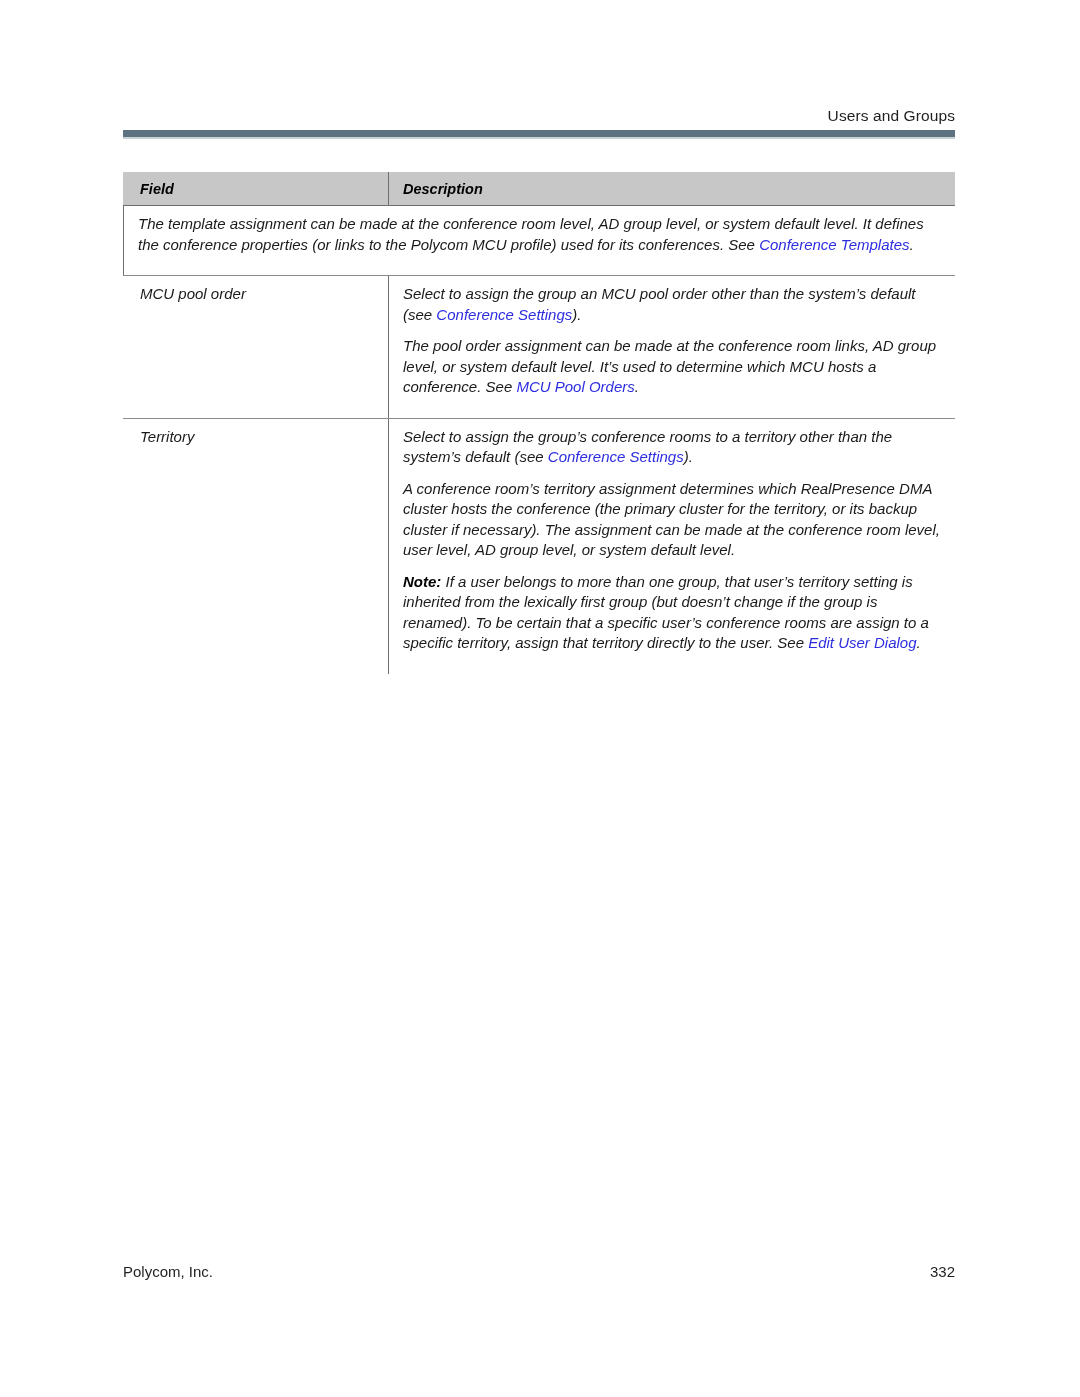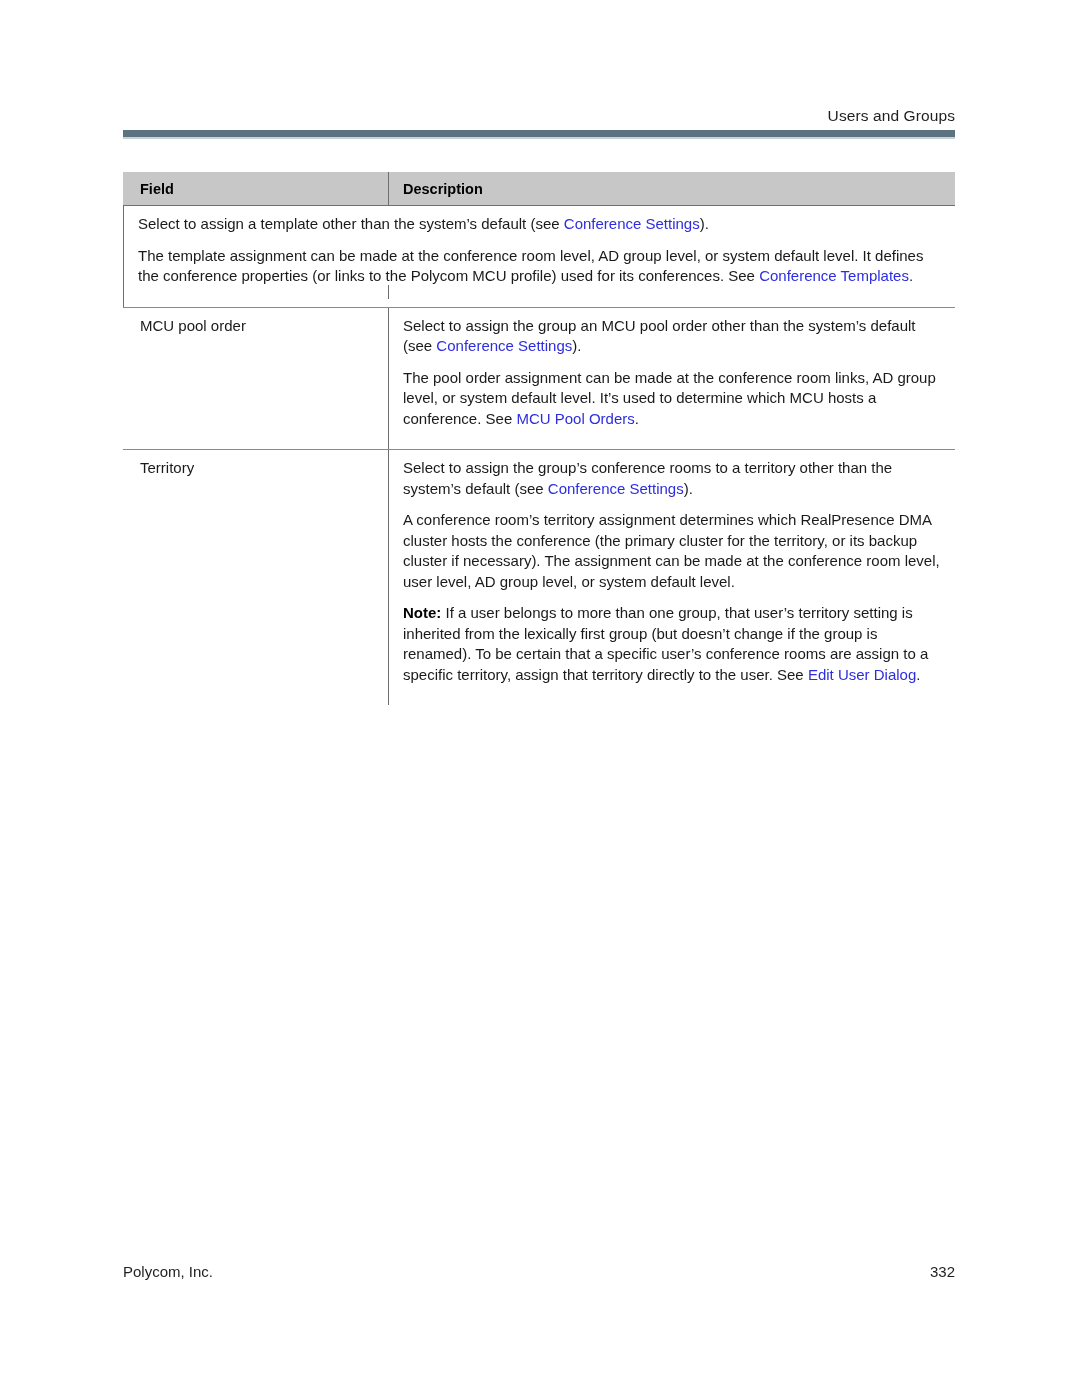--- a/index.html
+++ b/index.html
@@ -44,20 +44,21 @@
     background: #5e7380;
     border-bottom: 2px solid #c9d2d6;
   }
 
   
   .table {
     position: absolute;
     left: 123px;
     top: 172px;
     width: 832px;
+    font-style: italic;
   }
   .table-top-line {
     position: absolute;
     left: 0; top: 0;
     width: 832px;
     height: 2px;
     background: #2b2b2b;
   }
 
   .row {
@@ -152,21 +153,20 @@
 
   <div class="table">
     <div class="table-top-line"></div>
     <div id="table-body">
         <div class="row header-row">
           <div class="cell-field">Field</div>
           <div class="cell-desc">Description</div>
         </div>
         <div class="row">
           <div class="cell-desc">
-            <p class="desc-p"><span>Select to assign a template other than the system’s default (see </span><span class="lnk">Conference Settings</span><span>).</span></p>
             <p class="desc-p"><span>The template assignment can be made at the conference room level, AD group level, or system default level. It defines the conference properties (or links to the Polycom MCU profile) used for its conferences. See </span><span class="lnk">Conference Templates</span><span>.</span></p>
           </div>
         </div>
         <div class="row">
           <div class="cell-field">
             <div class="field-label">MCU pool order</div>
           </div>
           <div class="cell-desc">
             <p class="desc-p"><span>Select to assign the group an MCU pool order other than the system’s default (see </span><span class="lnk">Conference Settings</span><span>).</span></p>
             <p class="desc-p"><span>The pool order assignment can be made at the conference room links, AD group level, or system default level. It’s used to determine which MCU hosts a conference. See </span><span class="lnk">MCU Pool Orders</span><span>.</span></p>

